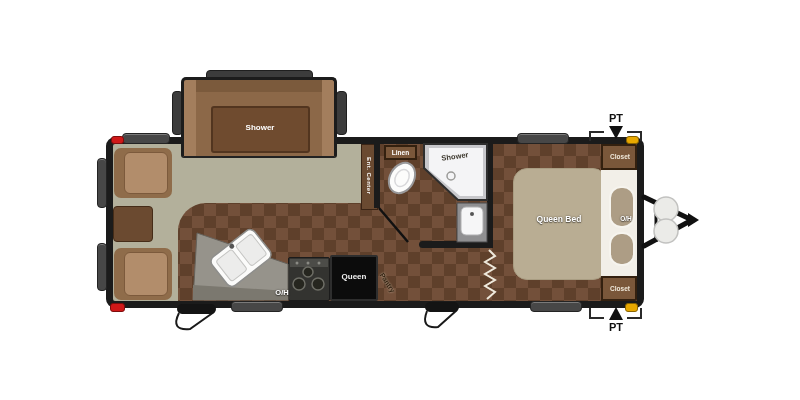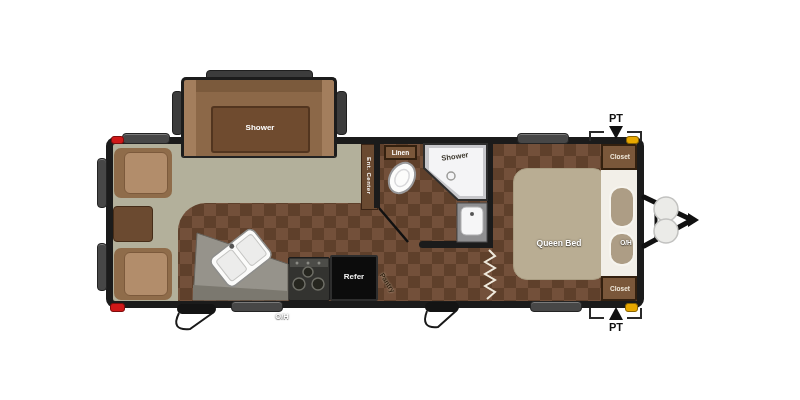--- a/index.html
+++ b/index.html
@@ -38,21 +38,21 @@
   
   .cab{background:#7a573a;border:2px solid #33200f;box-sizing:border-box;}
   #entcenter{background:#6a4a31;border:1px solid #3a2415;}
   #refer{background:#0c0c0c;border:2px solid #2e2e2e;border-radius:2px;box-sizing:border-box;}
   #stove{background:#333330;border:1px solid #1b1b1b;border-radius:2px;box-sizing:border-box;}
   #headstrip{background:#f2efe8;}
   .pillow{background:#ad9d85;border:2px solid #f6f4ee;border-radius:12px;box-sizing:border-box;}
   #bed{background:#b9ad93;border:1px solid #a99d82;border-radius:14px;}
   
   .lbl{color:#fff;font-weight:bold;text-align:center;line-height:12px;}
-  .shadowed{text-shadow:0 0 2px #00000090,0 1px 1px #00000070;margin-top:24px;}
+  .shadowed{text-shadow:0 0 2px #00000090,0 1px 1px #00000070;}
   #lbl-entcenter{writing-mode:vertical-rl;text-orientation:mixed;font-size:6px;line-height:15px;
                  letter-spacing:.5px;height:60px;}
   svg{position:absolute;left:0;top:0;}
 </style>
 </head>
 <body>
 
 <div id="plan">
 
   <div id="body" class="abs">
@@ -170,21 +170,21 @@
   <div class="abs marker-red" style="left:111px;top:136px;width:11px;height:6px;"></div>
   <div class="abs marker-red" style="left:110px;top:303px;width:13px;height:7px;"></div>
   <div class="abs marker-amber" style="left:626px;top:136px;width:11px;height:6px;"></div>
   <div class="abs marker-amber" style="left:625px;top:303px;width:11px;height:7px;"></div>
 
   <div class="abs lbl" style="left:213px;top:122px;width:94px;font-size:8px;">Shower</div>
   <div id="lbl-entcenter" class="abs lbl" style="left:361px;top:146px;width:15px;">Ent. Center</div>
   <div class="abs lbl" style="left:384px;top:147px;width:33px;font-size:6.5px;">Linen</div>
   <div class="abs lbl" style="left:429px;top:151px;width:52px;font-size:7.5px;color:#3f3a30;transform:rotate(-8deg);">Shower</div>
   <div class="abs lbl shadowed" style="left:266px;top:287px;width:32px;font-size:7.5px;">O/H</div>
-  <div class="abs lbl" style="left:330px;top:271px;width:48px;font-size:8px;color:#f2f2f2;">Refer</div>
+  <div class="abs lbl" style="left:330px;top:271px;width:48px;font-size:8px;color:#f2f2f2;">Queen</div>
   <div class="abs lbl" style="left:366px;top:277px;width:42px;font-size:7px;color:#31200f;transform:rotate(57deg);text-shadow:0 0 2px #d8c9b4;">Pantry</div>
   <div class="abs lbl shadowed" style="left:522px;top:213px;width:74px;font-size:8.5px;">Queen Bed</div>
   <div class="abs lbl shadowed" style="left:614px;top:213px;width:24px;font-size:6.5px;">O/H</div>
   <div class="abs lbl" style="left:601px;top:151px;width:38px;font-size:6.5px;color:#f0e8da;">Closet</div>
   <div class="abs lbl" style="left:601px;top:283px;width:38px;font-size:6.5px;color:#f0e8da;">Closet</div>
   <div class="abs lbl" style="left:602px;top:112px;width:28px;font-size:11px;color:#111;">PT</div>
   <div class="abs lbl" style="left:602px;top:321px;width:28px;font-size:11px;color:#111;">PT</div>
 
 </div>
 

